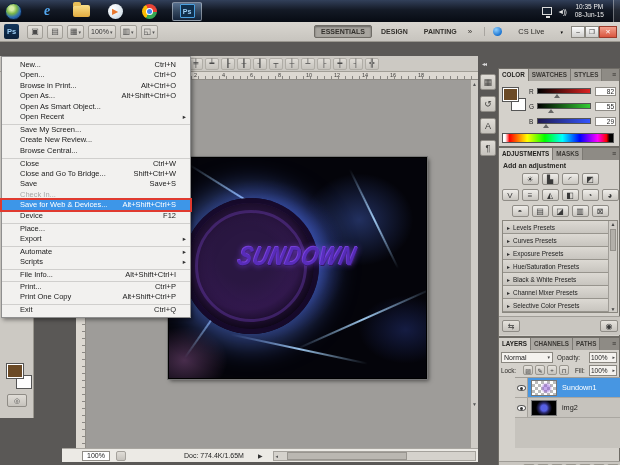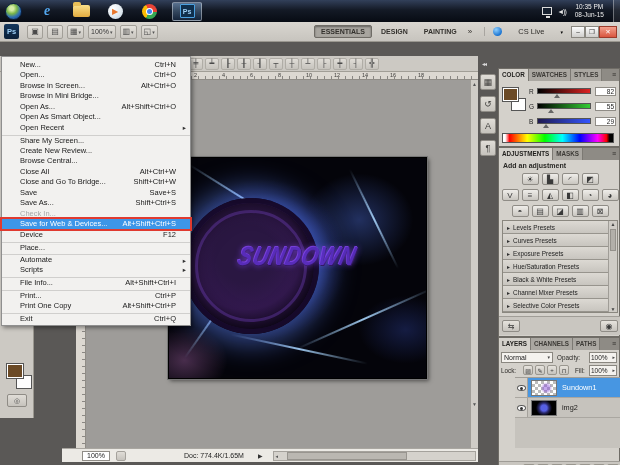--- a/index.html
+++ b/index.html
@@ -543,83 +543,79 @@
 
   <div class="mi">
         <span class="mi-label">New...</span>
         <span class="mi-short">Ctrl+N</span>
       </div>
       <div class="mi">
         <span class="mi-label">Open...</span>
         <span class="mi-short">Ctrl+O</span>
       </div>
       <div class="mi">
-        <span class="mi-label">Browse in Screen...</span>
+        <span class="mi-label">Browse in Print...</span>
         <span class="mi-short">Alt+Ctrl+O</span>
-      </div>
-      <div class="mi">
-        <span class="mi-label">Browse in Mini Bridge...</span>
-        <span class="mi-short"></span>
       </div>
       <div class="mi">
         <span class="mi-label">Open As...</span>
         <span class="mi-short">Alt+Shift+Ctrl+O</span>
       </div>
       <div class="mi">
         <span class="mi-label">Open As Smart Object...</span>
         <span class="mi-short"></span>
       </div>
       <div class="mi submenu">
         <span class="mi-label">Open Recent</span>
         <span class="mi-short"></span>
       </div>
       <div class="mi sep_before">
-        <span class="mi-label">Share My Screen...</span>
+        <span class="mi-label">Save My Screen...</span>
         <span class="mi-short"></span>
       </div>
       <div class="mi">
         <span class="mi-label">Create New Review...</span>
         <span class="mi-short"></span>
       </div>
       <div class="mi">
         <span class="mi-label">Browse Central...</span>
         <span class="mi-short"></span>
       </div>
-      <div class="mi">
-        <span class="mi-label">Close All</span>
-        <span class="mi-short">Alt+Ctrl+W</span>
+      <div class="mi sep_before">
+        <span class="mi-label">Close</span>
+        <span class="mi-short">Ctrl+W</span>
       </div>
       <div class="mi">
         <span class="mi-label">Close and Go To Bridge...</span>
         <span class="mi-short">Shift+Ctrl+W</span>
       </div>
       <div class="mi">
         <span class="mi-label">Save</span>
         <span class="mi-short">Save+S</span>
-      </div>
-      <div class="mi">
-        <span class="mi-label">Save As...</span>
-        <span class="mi-short">Shift+Ctrl+S</span>
       </div>
       <div class="mi disabled">
         <span class="mi-label">Check In...</span>
         <span class="mi-short"></span>
       </div>
       <div class="mi highlighted boxed">
         <span class="mi-label">Save for Web &amp; Devices...</span>
         <span class="mi-short">Alt+Shift+Ctrl+S</span>
       </div>
       <div class="mi">
         <span class="mi-label">Device</span>
         <span class="mi-short">F12</span>
       </div>
       <div class="mi sep_before">
         <span class="mi-label">Place...</span>
         <span class="mi-short"></span>
       </div>
+      <div class="mi submenu">
+        <span class="mi-label">Export</span>
+        <span class="mi-short"></span>
+      </div>
       <div class="mi sep_before submenu">
         <span class="mi-label">Automate</span>
         <span class="mi-short"></span>
       </div>
       <div class="mi submenu">
         <span class="mi-label">Scripts</span>
         <span class="mi-short"></span>
       </div>
       <div class="mi sep_before">
         <span class="mi-label">File Info...</span>

